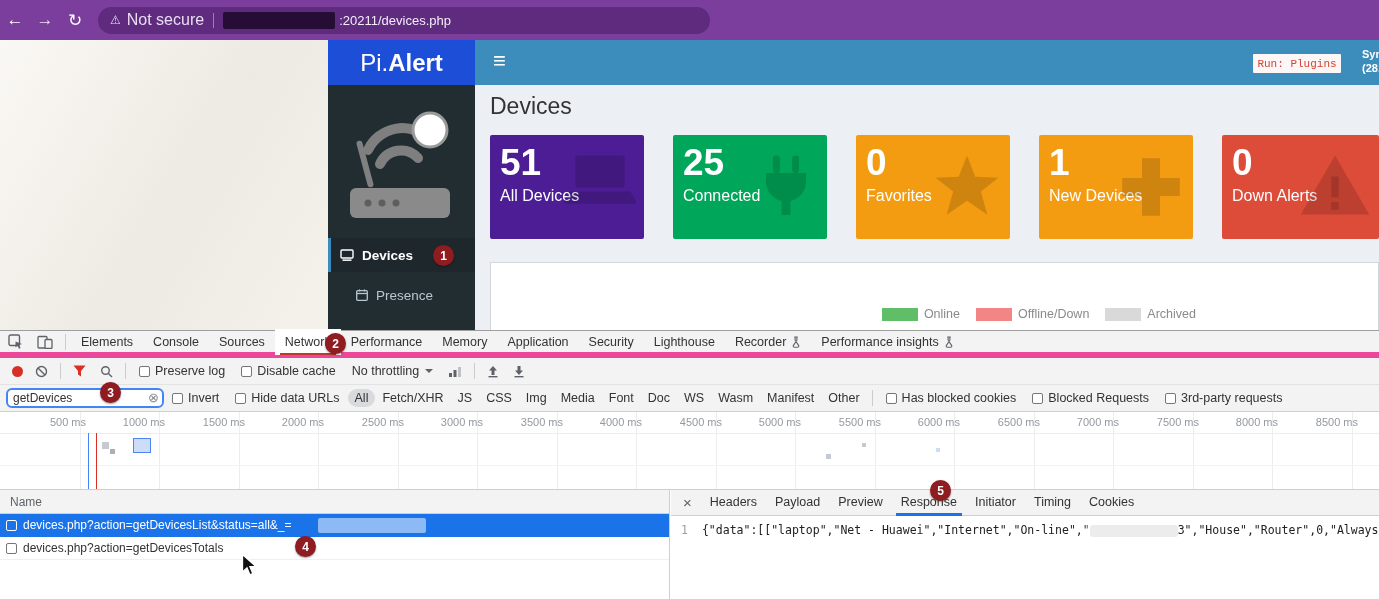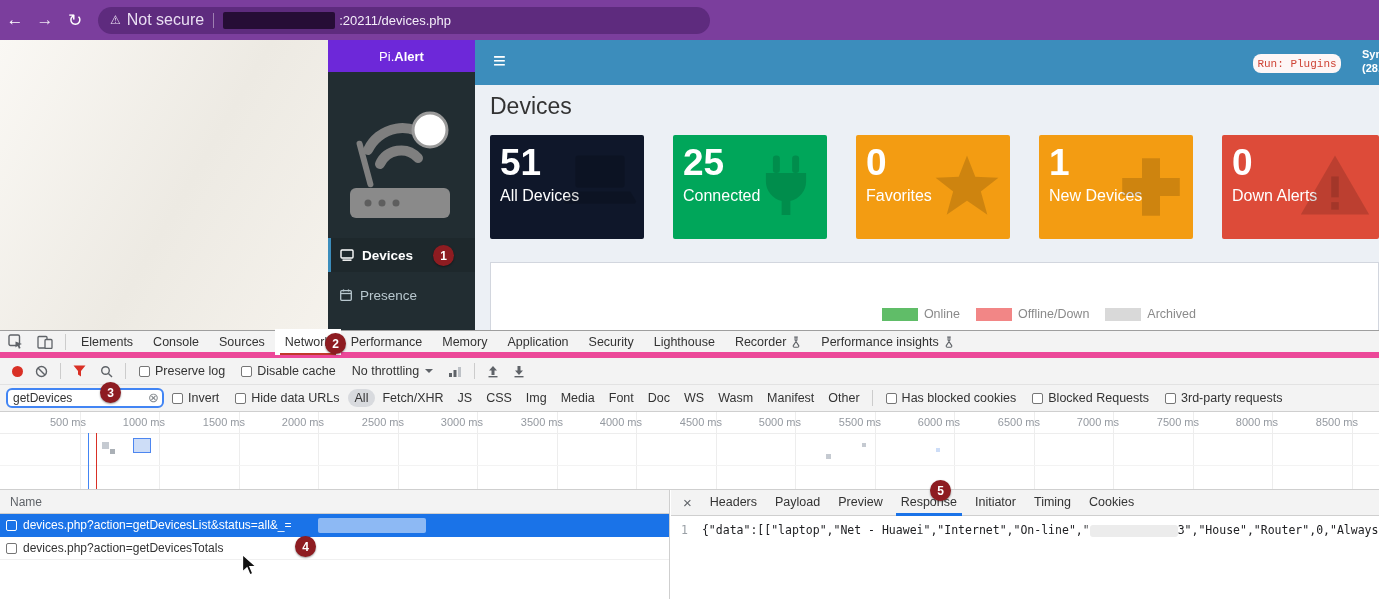--- a/index.html
+++ b/index.html
@@ -13,39 +13,39 @@
 #warn-ico{font-size:12px;margin-right:6px}
 #not-secure{font-size:16px}
 #omni-div{width:1px;height:15px;background:rgba(255,255,255,.4);margin:0 9px}
 #url-redact{width:112px;height:17px;background:#260d36;border-radius:2px;margin-right:4px}
 #url-text{font-size:13px;color:#f4eef9}
 
 
 #page{position:absolute;left:0;top:40px;width:1379px;height:290px;background:#fff}
 #blank-area{position:absolute;left:0;top:0;width:328px;height:290px;background:linear-gradient(120deg,#faf8f4,#edeae3 55%,#f5f2ec)}
 #sidebar{position:absolute;left:328px;top:0;width:147px;height:290px;background:#222d32}
-#brand{height:32px;background:#6d28d9;color:#fff;display:flex;align-items:center;justify-content:center;font-size:13px;cursor:pointer}
+#brand{height:45px;background:#1d4ed8;color:#fff;display:flex;align-items:center;justify-content:center;font-size:24px;cursor:pointer}
 #brand b{font-weight:700}
 #router-logo{position:absolute;left:14px;top:52px}
-.menu-item{position:absolute;left:0;width:147px;height:34px;display:flex;align-items:center;padding-left:12px;color:#b8c7ce;font-size:13.5px;cursor:pointer}
+.menu-item{position:absolute;left:0;width:147px;height:34px;display:flex;align-items:center;padding-left:28px;color:#b8c7ce;font-size:13.5px;cursor:pointer}
 .menu-item svg{margin-right:8px;flex:none}
 #menu-devices{top:198px;background:#1e282c;color:#fff;border-left:3px solid #3c8dbc;padding-left:9px;font-weight:700}
 #menu-presence{top:238px}
 #main{position:absolute;left:475px;top:0;width:904px;height:290px}
 #navbar{position:absolute;left:0;top:0;width:904px;height:45px;background:#3c8dbc}
 #hamburger{position:absolute;left:18px;top:8px;color:#fff;font-size:22px;cursor:pointer}
-#run-plugins{position:absolute;left:778px;top:14px;width:88px;height:19px;background:#fdf6f6;color:#cf4436;font-family:"Liberation Mono",monospace;font-size:11px;display:flex;align-items:center;justify-content:center;border-radius:8px;cursor:pointer}
+#run-plugins{position:absolute;left:778px;top:14px;width:88px;height:19px;background:#fdf6f6;color:#cf4436;font-family:"Liberation Mono",monospace;font-size:11px;display:flex;align-items:center;justify-content:center;border-radius:1px;cursor:pointer}
 #user-snippet{position:absolute;left:887px;top:7px;width:60px;color:#fff;font-size:11px;font-weight:700;line-height:14px;display:flex;flex-direction:column;white-space:nowrap}
 #content{position:absolute;left:0;top:45px;width:904px;height:245px;background:#ecf0f5}
 #page-title{position:absolute;left:15px;top:8px;font-size:23px;font-weight:500;color:#333}
 .card{position:absolute;top:50px;width:154px;height:104px;border-radius:2px;color:#fff;padding:8px 10px;overflow:hidden;cursor:pointer}
 .card-value{font-size:37px;font-weight:700;line-height:40px}
 .card-label{font-size:16px;margin-top:4px}
 .card-icon{position:absolute;right:6px;top:16px;fill:rgba(0,0,0,0.15)}
-.c1{left:15px;background:#0f172a}
+.c1{left:15px;background:#4c1d95}
 .c2{left:198px;background:#00a65a}
 .c3{left:381px;background:#f39c12}
 .c4{left:564px;background:#f39c12}
 .c5{left:747px;background:#dd4b39;width:157px}
 #presence-panel{position:absolute;left:15px;top:177px;width:889px;height:68px;background:#fff;border:1px solid #d2d6de;border-bottom:none}
 #presence-title{position:absolute;left:12px;top:10px;font-size:17px;color:#444}
 #legend{position:absolute;right:182px;top:44px;display:flex;align-items:center;gap:16px}
 .legend-item{display:flex;align-items:center;gap:6px;font-size:12.5px;color:#8a8a8a}
 .legend-swatch{width:36px;height:13px;display:inline-block}
 

